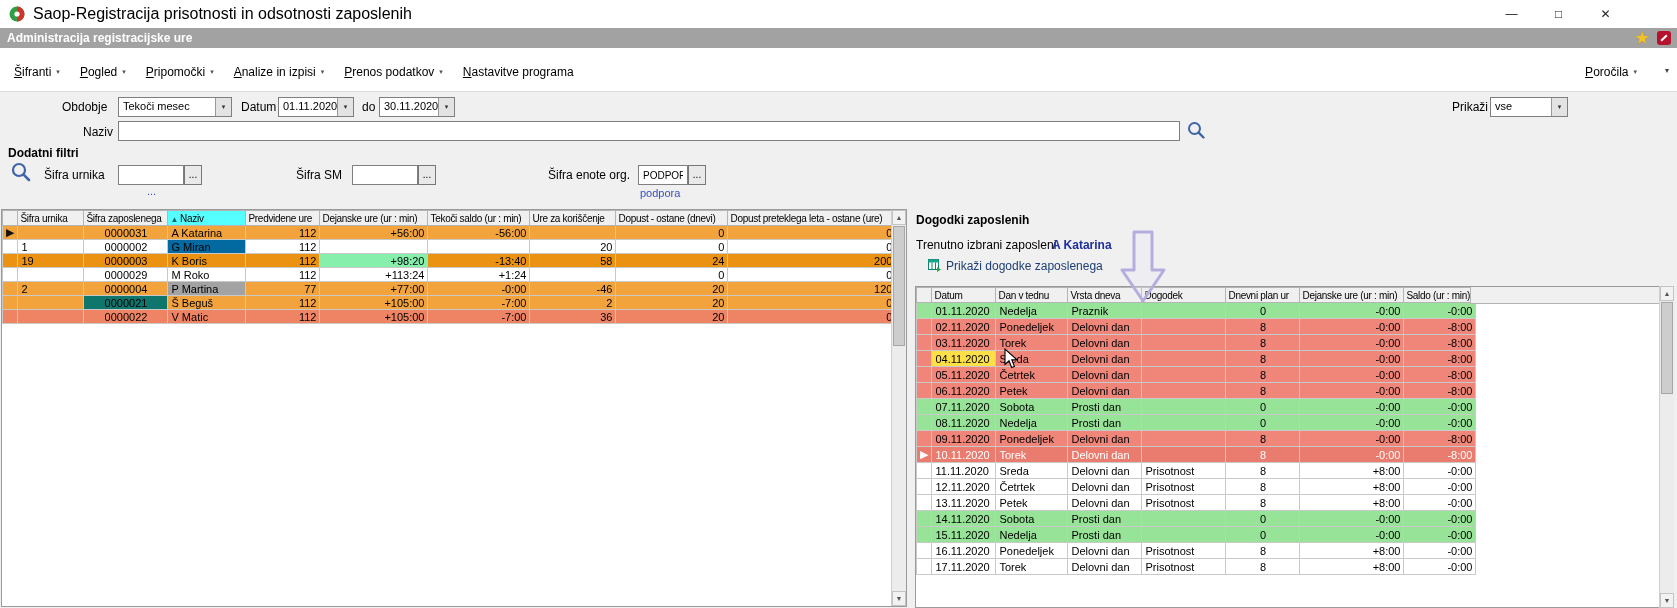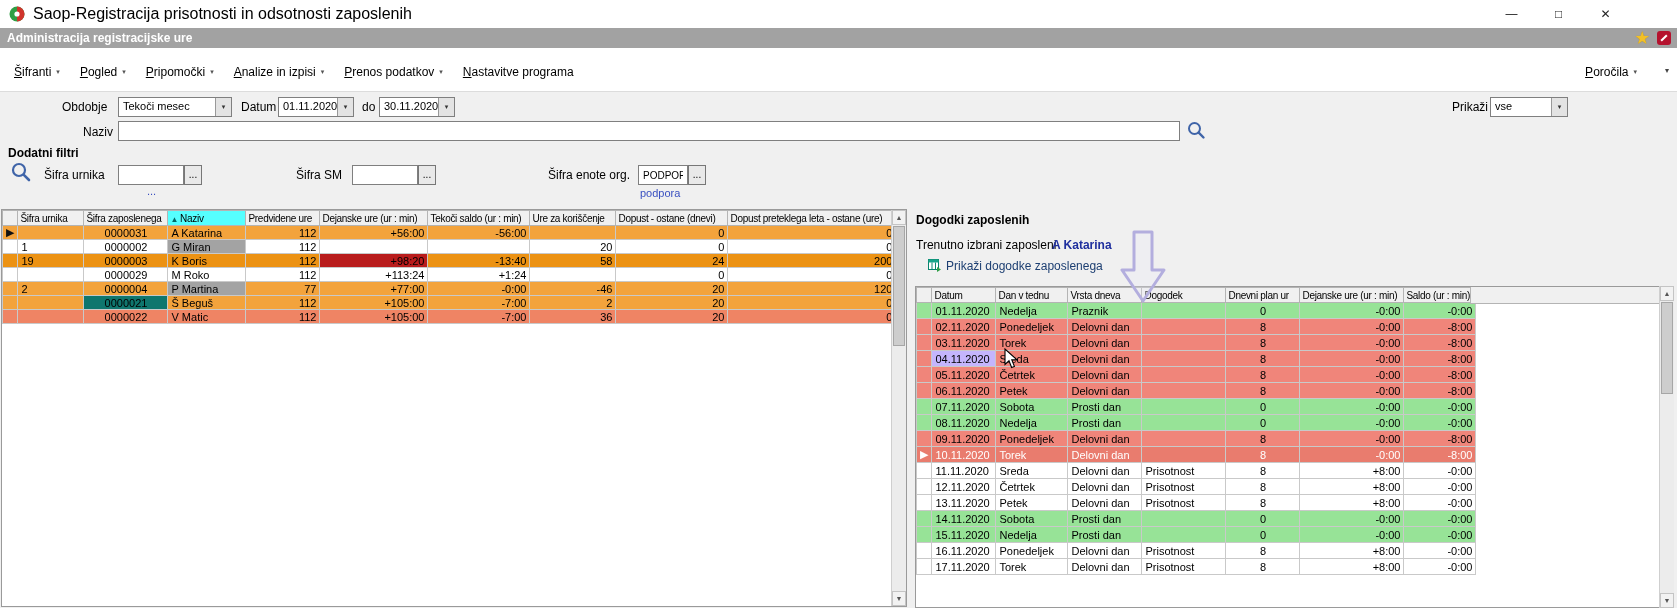--- a/index.html
+++ b/index.html
@@ -235,35 +235,35 @@
             <td class="al-r" style="background: rgb(243, 163, 60);">+56:00</td>
             <td class="al-r" style="background: rgb(243, 163, 60);">-56:00</td>
             <td class="al-r" style="background: rgb(243, 163, 60);"></td>
             <td class="al-r" style="background: rgb(243, 163, 60);">0</td>
             <td class="al-r" style="background: rgb(243, 163, 60);">0</td>
           </tr>
           <tr>
             <td class="marker-cell" style="background: rgb(255, 255, 255);"></td>
             <td class="" style="background: rgb(255, 255, 255);">1</td>
             <td class="al-c" style="background: rgb(255, 255, 255);">0000002</td>
-            <td class="" style="background: #a3a3a3;">G Miran</td>
+            <td class="" style="background: #0369a1;">G Miran</td>
             <td class="al-r" style="background: rgb(255, 255, 255);">112</td>
             <td class="al-r" style="background: rgb(255, 255, 255);"></td>
             <td class="al-r" style="background: rgb(255, 255, 255);"></td>
             <td class="al-r" style="background: rgb(255, 255, 255);">20</td>
             <td class="al-r" style="background: rgb(255, 255, 255);">0</td>
             <td class="al-r" style="background: rgb(255, 255, 255);">0</td>
           </tr>
           <tr>
             <td class="marker-cell" style="background: rgb(236, 146, 19);"></td>
             <td class="" style="background: rgb(236, 146, 19);">19</td>
             <td class="al-c" style="background: rgb(236, 146, 19);">0000003</td>
             <td class="" style="background: rgb(236, 146, 19);">K Boris</td>
             <td class="al-r" style="background: rgb(236, 146, 19);">112</td>
-            <td class="al-r" style="background: #b91c1c;">+98:20</td>
+            <td class="al-r" style="background: #86efac;">+98:20</td>
             <td class="al-r" style="background: rgb(236, 146, 19);">-13:40</td>
             <td class="al-r" style="background: rgb(236, 146, 19);">58</td>
             <td class="al-r" style="background: rgb(236, 146, 19);">24</td>
             <td class="al-r" style="background: rgb(236, 146, 19);">200</td>
           </tr>
           <tr>
             <td class="marker-cell" style="background: rgb(255, 255, 255);"></td>
             <td class="" style="background: rgb(255, 255, 255);"></td>
             <td class="al-c" style="background: rgb(255, 255, 255);">0000029</td>
             <td class="" style="background: rgb(255, 255, 255);">M Roko</td>
@@ -371,21 +371,21 @@
             <td class="" style="background: rgb(240, 133, 122);">03.11.2020</td>
             <td class="" style="background: rgb(240, 133, 122);">Torek</td>
             <td class="" style="background: rgb(240, 133, 122);">Delovni dan</td>
             <td class="" style="background: rgb(240, 133, 122);"></td>
             <td class="al-c" style="background: rgb(240, 133, 122);">8</td>
             <td class="al-r" style="background: rgb(240, 133, 122);">-0:00</td>
             <td class="al-r" style="background: rgb(240, 133, 122);">-8:00</td>
           </tr>
           <tr>
             <td class="marker-cell" style="background: rgb(240, 133, 122);"></td>
-            <td class="" style="background: #c4b5fd;">04.11.2020</td>
+            <td class="" style="background: #fde047;">04.11.2020</td>
             <td class="" style="background: rgb(240, 133, 122);">Sreda</td>
             <td class="" style="background: rgb(240, 133, 122);">Delovni dan</td>
             <td class="" style="background: rgb(240, 133, 122);"></td>
             <td class="al-c" style="background: rgb(240, 133, 122);">8</td>
             <td class="al-r" style="background: rgb(240, 133, 122);">-0:00</td>
             <td class="al-r" style="background: rgb(240, 133, 122);">-8:00</td>
           </tr>
           <tr>
             <td class="marker-cell" style="background: rgb(240, 133, 122);"></td>
             <td class="" style="background: rgb(240, 133, 122);">05.11.2020</td>

